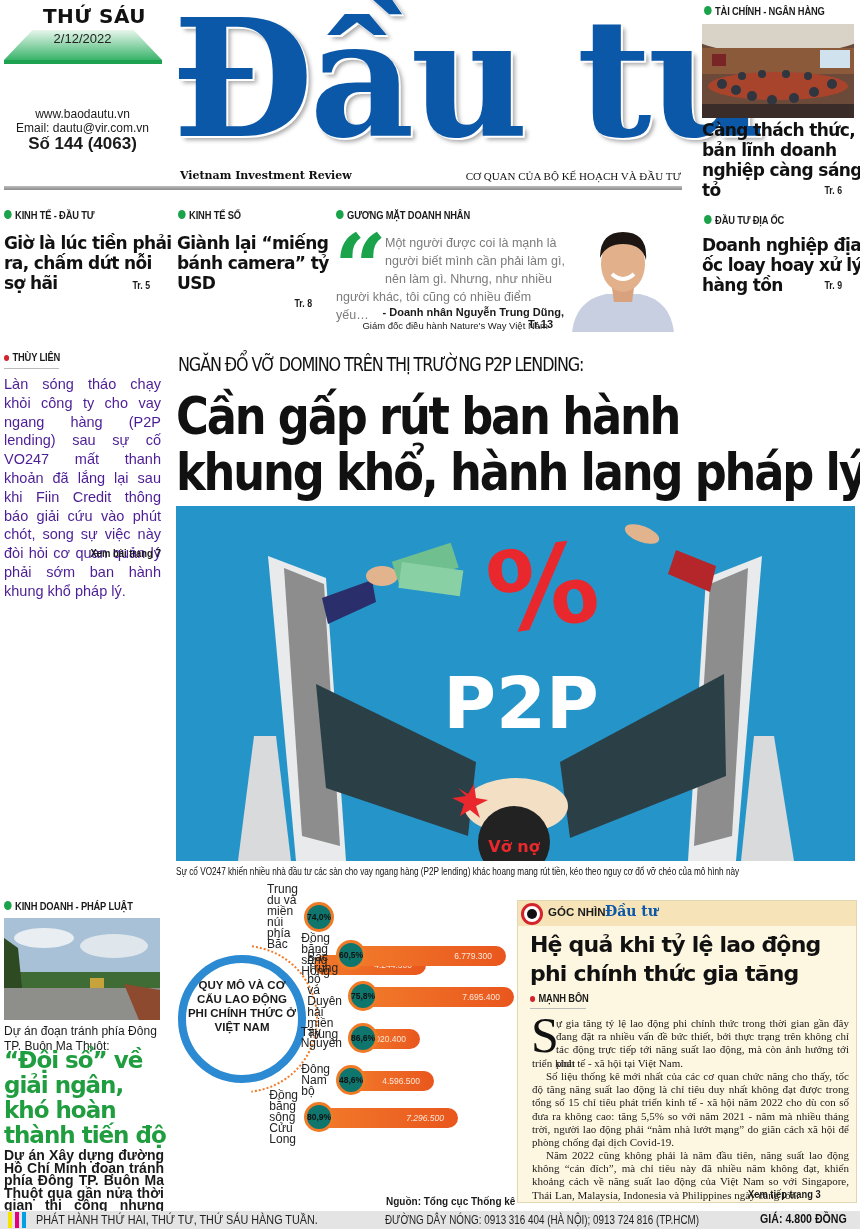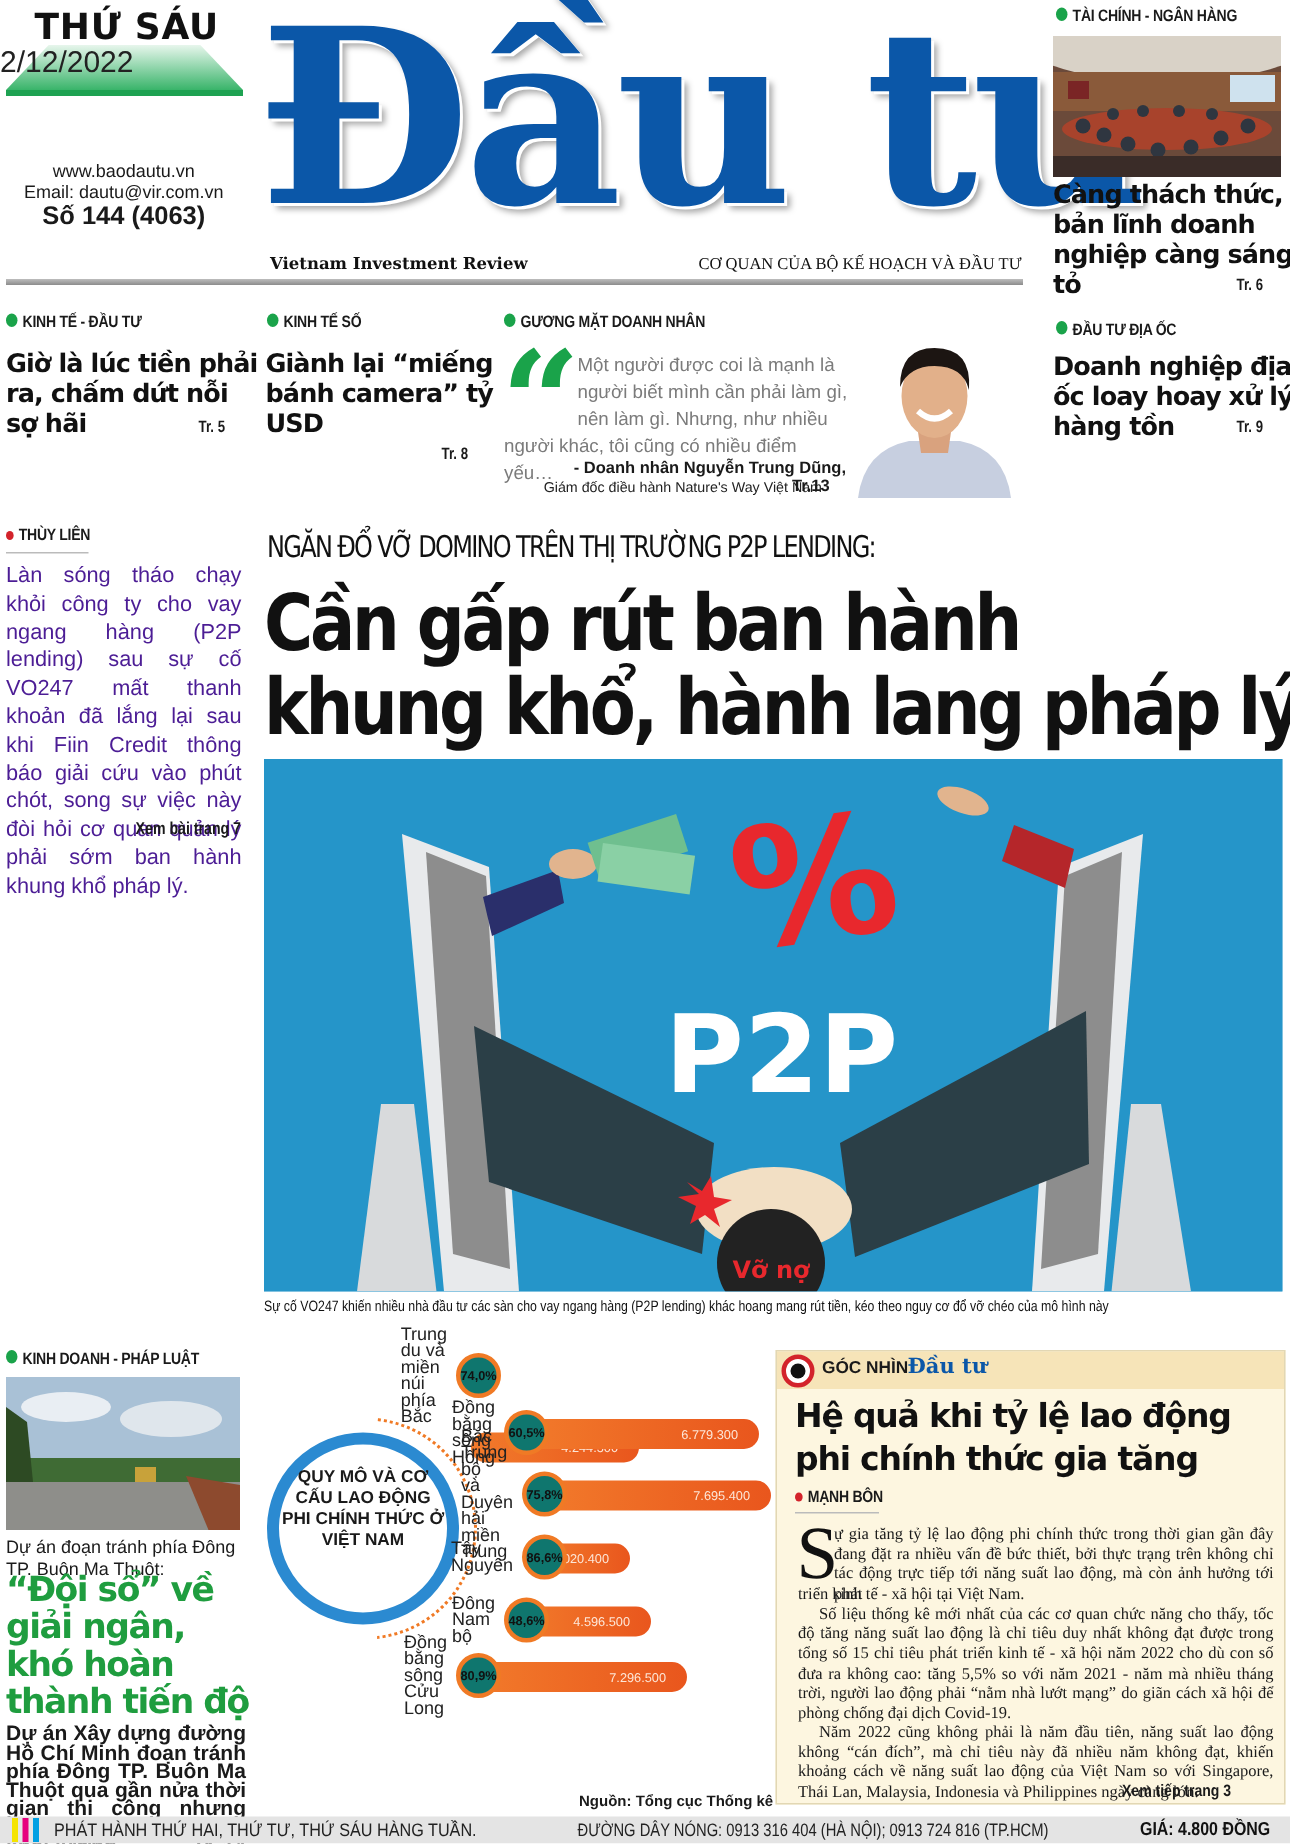--- a/index.html
+++ b/index.html
@@ -6,25 +6,25 @@
   html, body { width: 860px; height: 1229px; background: #fff; overflow: hidden; }
   body { position: relative; font-family: "Liberation Sans", sans-serif; color: #1a1a1a; }
   .abs { position: absolute; }
   .dot { display: inline-block; width: 9px; height: 9px; border-radius: 50%; background: #1aa34a; margin-right: 4px; vertical-align: 0px; }
   .dot.red { background: #d3232b; width: 6px; height: 6px; }
   .sec-label { font-family: "Liberation Sans", sans-serif; font-weight: bold; font-size: 11px; letter-spacing: -0.2px; transform: scaleX(0.85); transform-origin: left; white-space: nowrap; }
   .hl { font-family: "DejaVu Sans", sans-serif; font-weight: bold; color: #111; letter-spacing: -0.6px; }
   .tr { font-family: "Liberation Sans", sans-serif; font-weight: bold; font-size: 11px; transform: scaleX(0.8); transform-origin: right; }
 
   
-  #day { left: 2px; top: 4px; width: 165px; text-align: center; font-family: "DejaVu Sans", sans-serif; font-weight: 900; font-size: 24px; letter-spacing: 0.5px; color: #111; }
+  #day { left: 12px; top: 4px; width: 165px; text-align: center; font-family: "DejaVu Sans", sans-serif; font-weight: 900; font-size: 20px; letter-spacing: 0.5px; color: #111; }
   #date-band { left: 4px; top: 30px; width: 158px; height: 34px; }
   #date-band .trap { position: absolute; left: 0; top: 0; width: 158px; height: 30px; background: linear-gradient(#e7f6ec, #39b46a); clip-path: polygon(18% 0, 82% 0, 100% 100%, 0 100%); }
   #date-band .bar { position: absolute; left: 0; top: 30px; width: 158px; height: 4px; background: #1ea252; }
-  #date-text { left: 0; top: 31px; width: 165px; font-size: 20px; color: #222; }
+  #date-text { left: 0; top: 31px; width: 165px; text-align: center; font-size: 13px; color: #222; }
   #issue { left: 0; top: 86px; width: 165px; text-align: center; font-weight: bold; font-size: 17px; margin-top: 48px; }
   #web { left: 0; top: 107px; width: 165px; text-align: center; font-size: 12px; }
   #email { left: 0; top: 121px; width: 165px; text-align: center; font-size: 12px; }
 
   
   #logo { left: 172px; top: -6px; width: 508px; height: 170px; font-family: "DejaVu Serif", serif; font-weight: bold; font-size: 162px; color: #0b57a8; letter-spacing: -4px; line-height: 170px; text-shadow: 2px 2px 0 #fff, 4px 4px 4px rgba(0,0,0,0.35); white-space: nowrap; }
   #vir { left: 180px; top: 169px; font-family: "DejaVu Serif", serif; font-weight: bold; font-size: 11px; color: #111; }
   #ministry { left: 445px; top: 170px; width: 236px; text-align: right; font-family: "Liberation Serif", serif; font-size: 11px; color: #111; }
   #rule-top { left: 4px; top: 186px; width: 678px; height: 4px; background: linear-gradient(#bdbdbd, #8c8c8c); }
 
@@ -291,21 +291,21 @@
   <div class="bar-label" style="white-space:pre-line">Đông Nam bộ</div>
   <div class="bar-pct">48,6%</div>
   <div class="bar-fill" style="width:88px;">
       <span class="bar-val">4.596.500</span>
     </div>
 </div>
 <div class="bar-row" style="left:304px;top:1104px;width:154px;">
   <div class="bar-label" style="white-space:pre-line">Đồng bằng
 sông Cửu Long</div>
   <div class="bar-pct">80,9%</div>
-  <div class="bar-fill" style="width:144px;">
+  <div class="bar-fill" style="width:144px;font-style:italic;">
       <span class="bar-val">7.296.500</span>
     </div>
 </div>
 
 <ul class="abs" id="info-notes">
 </ul>
 <div class="abs" id="info-source">Nguồn: Tổng cục Thống kê</div>
 
 <div class="abs" id="op-box"></div>
 <div class="abs" id="op-bar"></div>

